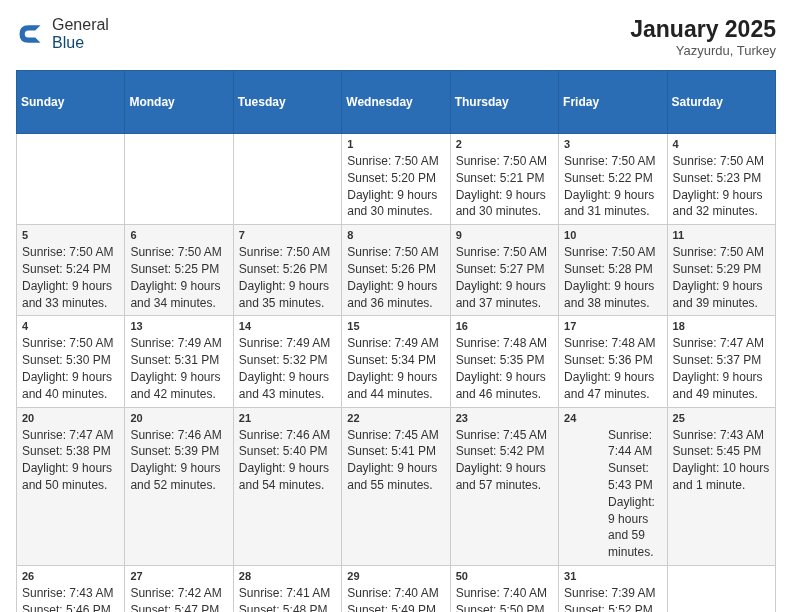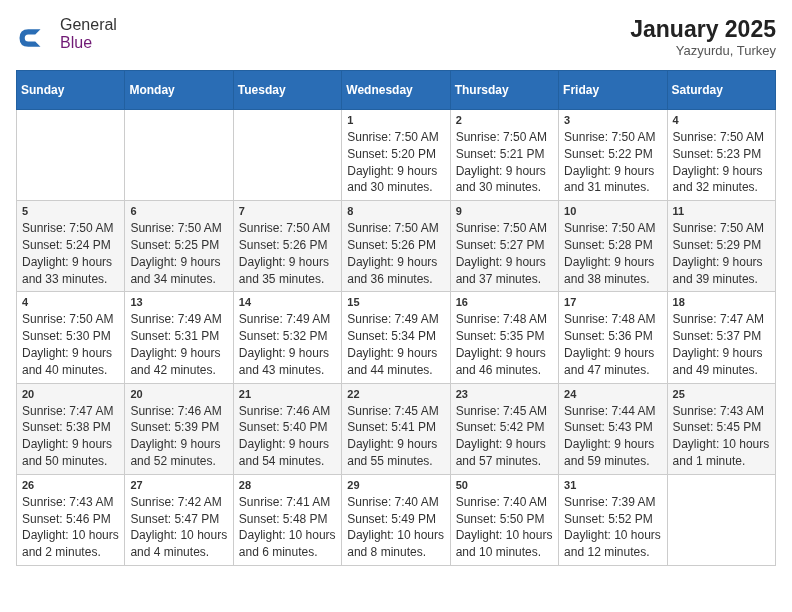--- a/index.html
+++ b/index.html
@@ -11,25 +11,25 @@
       padding: 16px;
     }
     .header {
       display: flex;
       justify-content: space-between;
       align-items: flex-start;
       margin-bottom: 12px;
     }
     .logo {
       display: flex;
-      align-items: flex-end;
-      gap: 16px;
+      align-items: center;
+      gap: 8px;
     }
     .logo-general { color: #333; }
-    .logo-blue { color: #701a75; margin-top: 40px; }
+    .logo-blue { color: #0c4a6e; margin-top: 40px; }
     .logo-icon {
       width: 28px;
       height: 28px;
     }
     .title-block {
       text-align: right;
     }
     .title-month {
       font-size: 23px;
       font-weight: bold;
@@ -42,21 +42,21 @@
     .calendar {
       width: 100%;
       border-collapse: collapse;
       border: 1px solid #ccc;
     }
     .calendar th {
       background: #2a6db5;
       color: #fff;
       font-size: 12px;
       font-weight: bold;
-      padding: 12px 4px;
+      padding: 24px 4px;
       text-align: left;
       border: 1px solid #2260a0;
     }
     .calendar td {
       vertical-align: top;
       border: 1px solid #ccc;
       padding: 4px 5px;
       font-size: 9.5px;
       color: #333;
       width: calc(100% / 7);
@@ -285,21 +285,21 @@
         </td>
         <td>
           <span class="day-number">23</span>
           <div class="day-info" style="white-space: pre-line;">Sunrise: 7:45 AM
 Sunset: 5:42 PM
 Daylight: 9 hours
 and 57 minutes.</div>
         </td>
         <td>
           <span class="day-number">24</span>
-          <div class="day-info" style="white-space: pre-line;">Sunrise: 7:44 AM
+          <div class="day-info" style="white-space: pre-line; margin-left: 44px;">Sunrise: 7:44 AM
 Sunset: 5:43 PM
 Daylight: 9 hours
 and 59 minutes.</div>
         </td>
         <td>
           <span class="day-number">25</span>
           <div class="day-info" style="white-space: pre-line;">Sunrise: 7:43 AM
 Sunset: 5:45 PM
 Daylight: 10 hours
 and 1 minute.</div>

